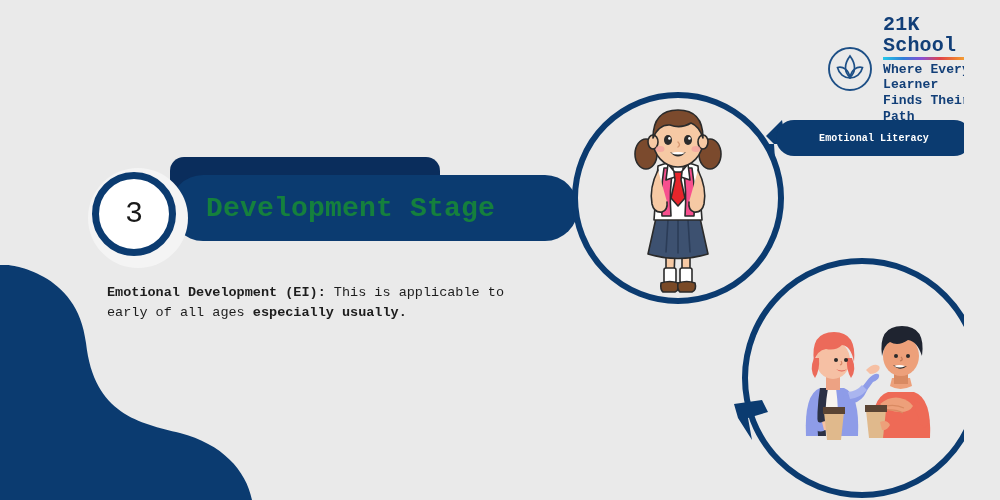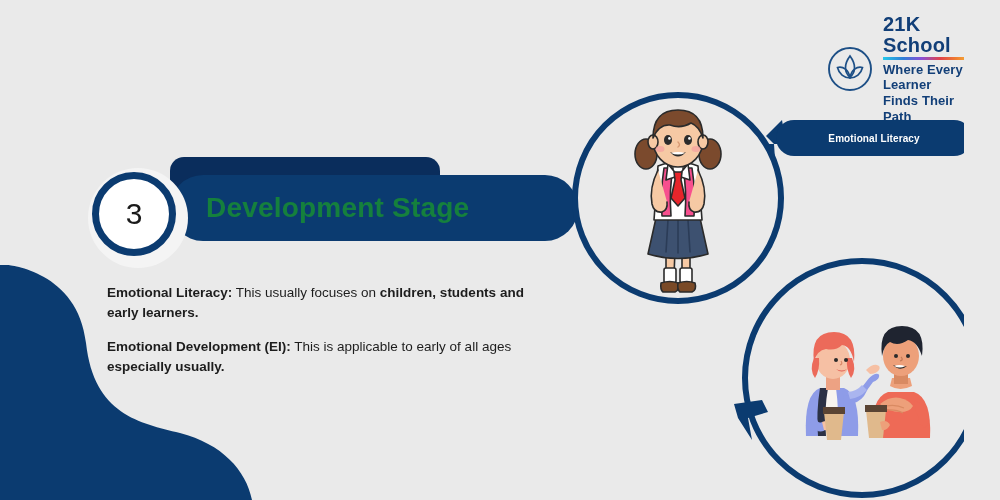--- a/index.html
+++ b/index.html
@@ -2,21 +2,21 @@
 <html><head>
 <meta charset="utf-8">
 <style>
   html,body{margin:0;padding:0;}
   body{
     width:1000px;height:500px;
     background:#eaeaea;
     font-family:"Liberation Sans", sans-serif;
     overflow:hidden;
   }
-  .slide{position:relative;width:964px;height:500px;overflow:hidden;background:#eaeaea;}
+  .slide{position:relative;width:964px;height:500px;overflow:hidden;background:#eaeaea;font-family:Liberation Mono, monospace;}
 
   
   .corner-blob{position:absolute;left:0;top:265px;width:300px;height:235px;}
 
   
   .logo{position:absolute;left:826px;top:14px;display:flex;align-items:center;gap:9px;}
   .logo-mark{width:48px;height:48px;flex:0 0 48px;}
   .logo-text{display:flex;flex-direction:column;}
   .logo-name{font-size:20px;font-weight:bold;color:#123f78;letter-spacing:.2px;line-height:1.05;}
   .logo-rule{height:2.5px;width:92px;margin:1px 0 2px 0;
@@ -83,23 +83,20 @@
   <div class="badge">
     <div class="badge-back"></div>
     <div class="badge-front"></div>
     <div class="badge-title">Development Stage</div>
     <div class="badge-num-halo"></div>
     <div class="badge-num">3</div>
   </div>
 
   <div class="body-copy">
     <p>
-      <b>Emotional Literacy:</b><span> This usually focuses on </span><b>children, students and early learners.</b>
-    </p>
-    <p>
       <b>Emotional Development (EI):</b><span> This is applicable to early of all ages </span><b>especially usually.</b>
     </p>
   </div>
 
   <div class="circ circ-top"></div>
   <div class="circ circ-bot"></div>
 
   <svg class="art art-girl" viewBox="0 0 112 200">
     <g stroke="#2b2b2b" stroke-width="1.6" stroke-linejoin="round" stroke-linecap="round">
 

